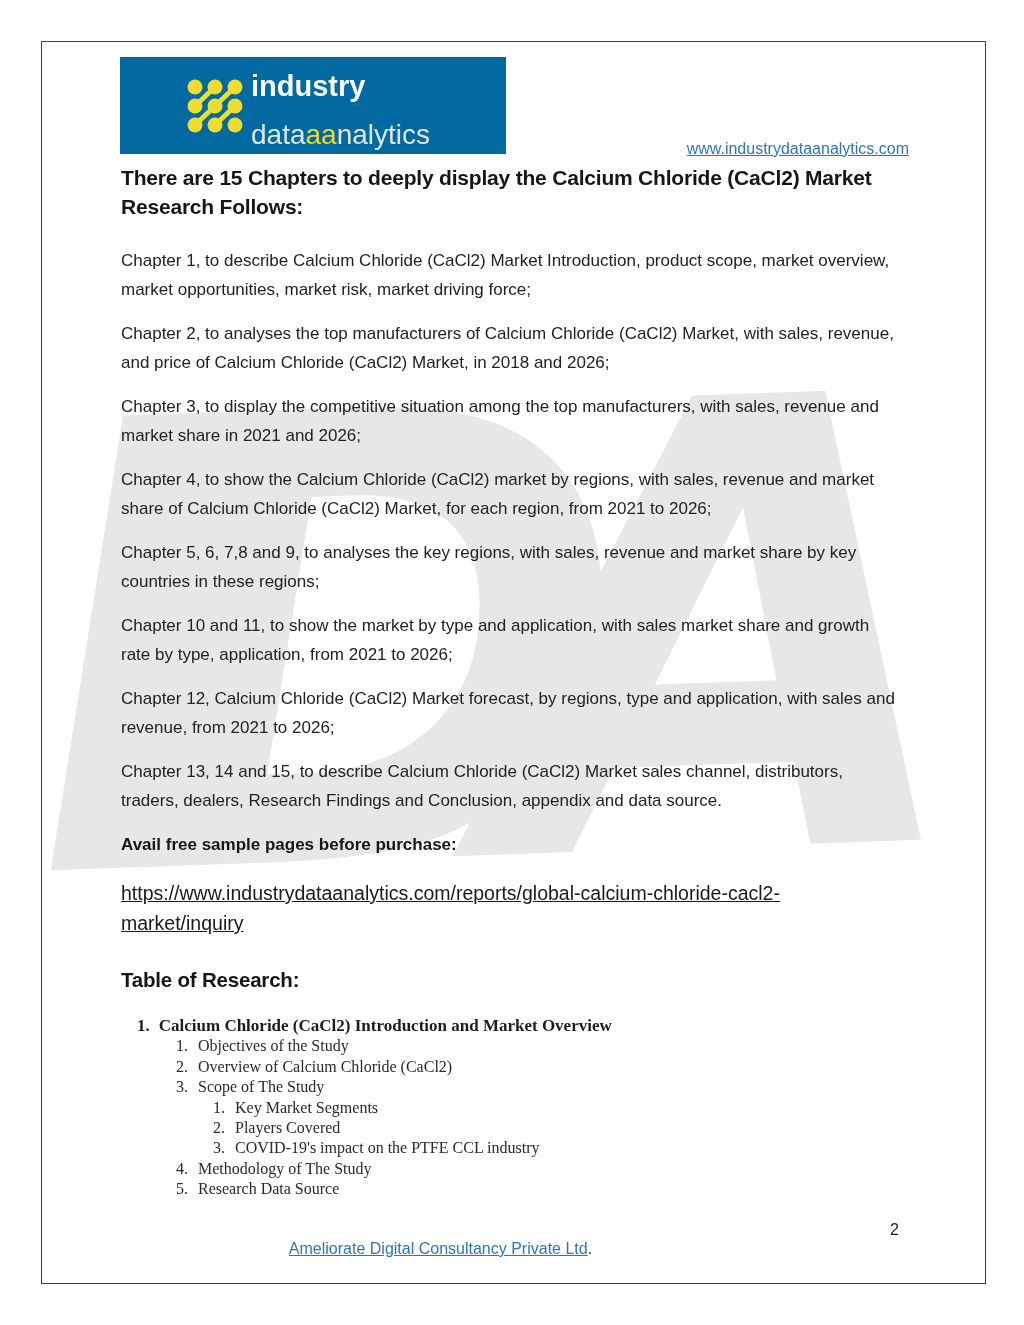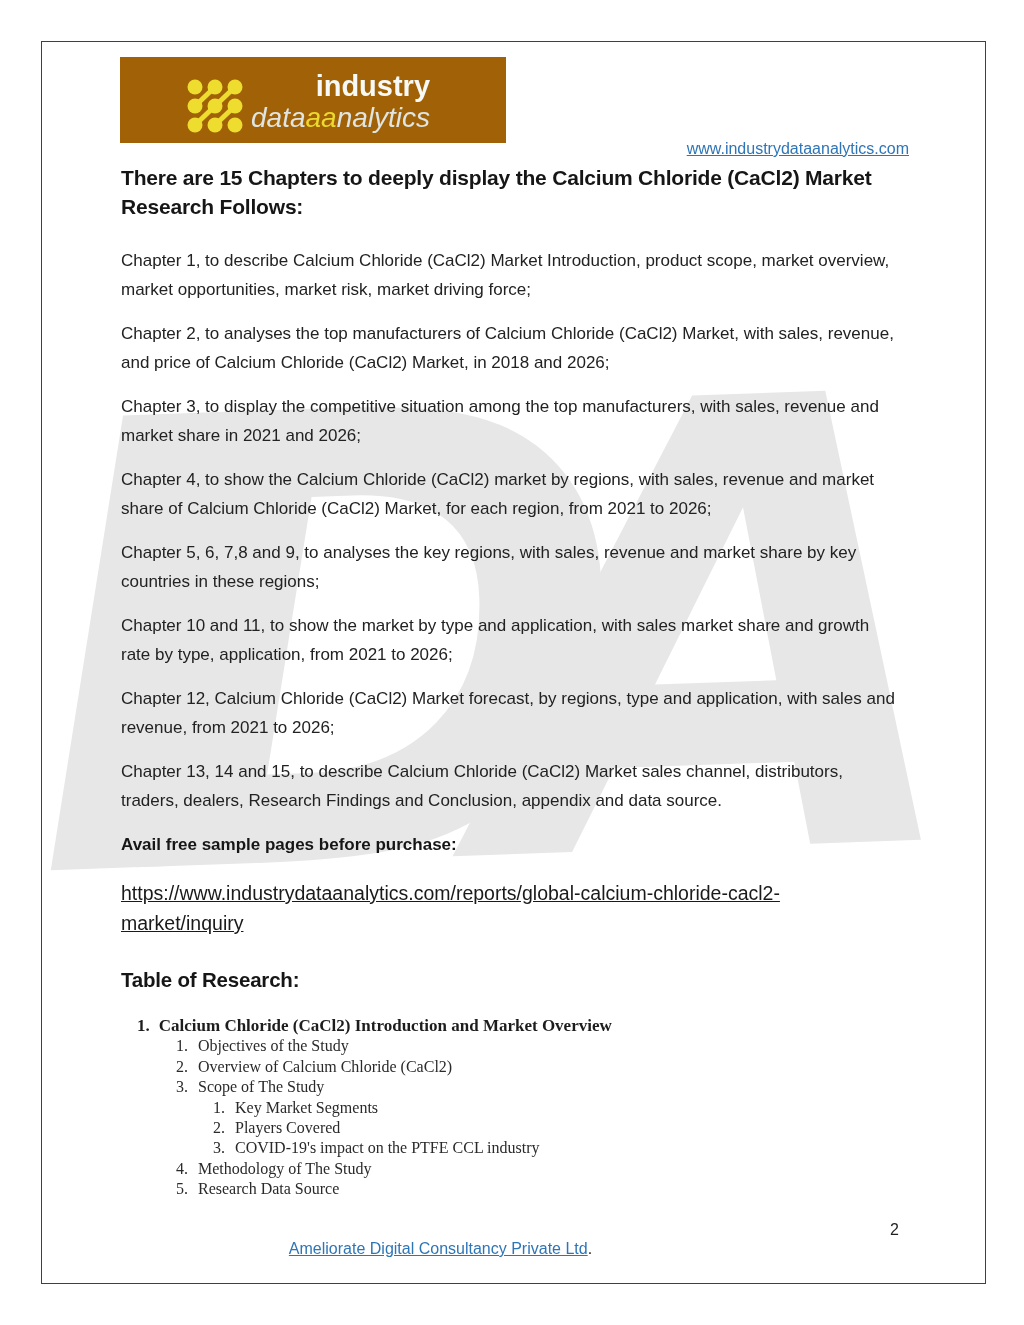--- a/index.html
+++ b/index.html
@@ -38,35 +38,33 @@
     z-index: 0;
     user-select: none;
     white-space: nowrap;
   }
 
   .layer { position: absolute; z-index: 1; }
 
   
   .logo-box {
     left: 120px; top: 57px;
-    width: 386px; height: 86px;
-    background: #a16207;
-    text-align: right;
+    width: 386px; height: 97px;
+    background: #0369a1;
   }
   .logo-dots { position: absolute; left: 64px; top: 19px; }
   .logo-text { position: absolute; left: 131px; top: 15px; line-height: 1; }
   .logo-line1 {
     font-size: 29px; font-weight: bold; color: #f7f9f7;
     letter-spacing: 0px;
   }
   .logo-line2 {
-    margin-top: 3px;
+    margin-top: 20px;
     font-size: 28px; font-weight: normal; color: #dfe5e2;
     letter-spacing: 0px;
-    font-style: italic;
   }
   .logo-line2 .aa { color: #ecd92f; }
 
   
   .site-url-wrap {
     top: 140px; right: 115px;
     font-size: 16px;
   }
   a.blue-link, .site-url-wrap a {
     color: #2e75b6;

